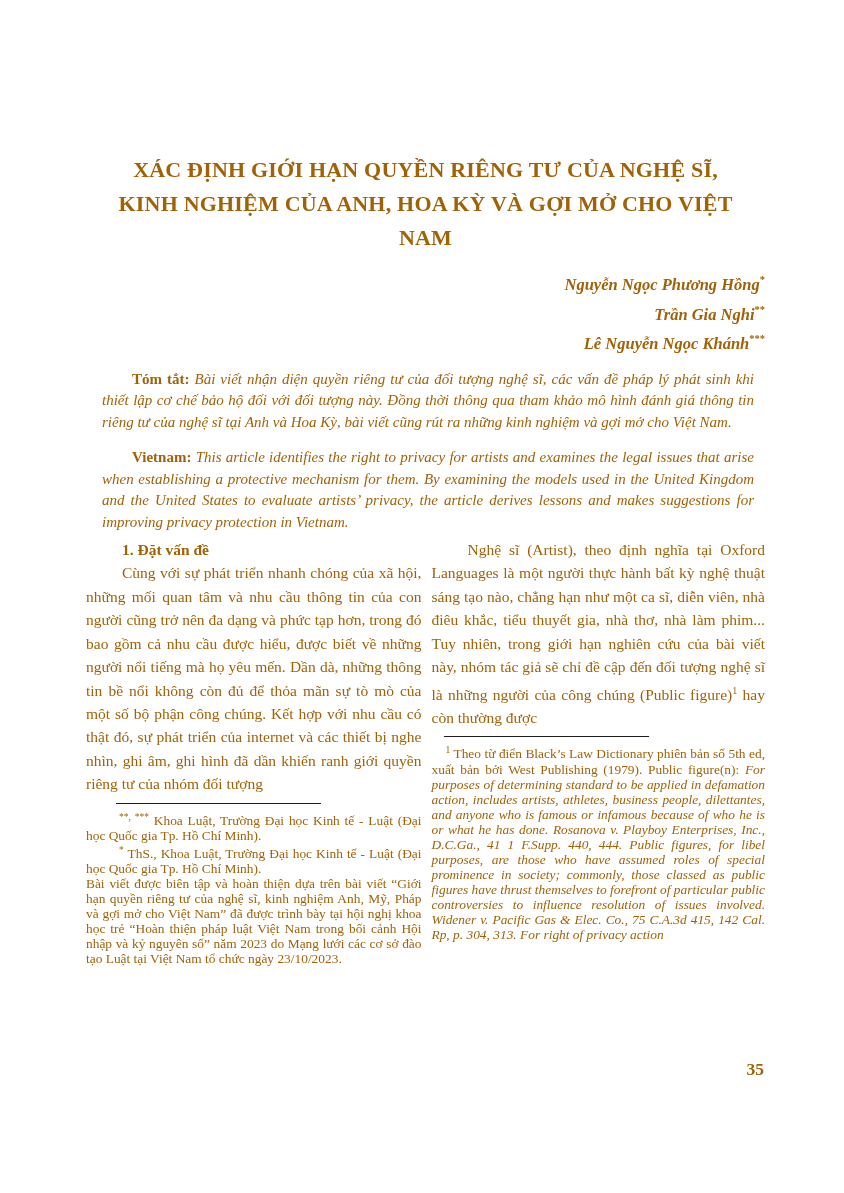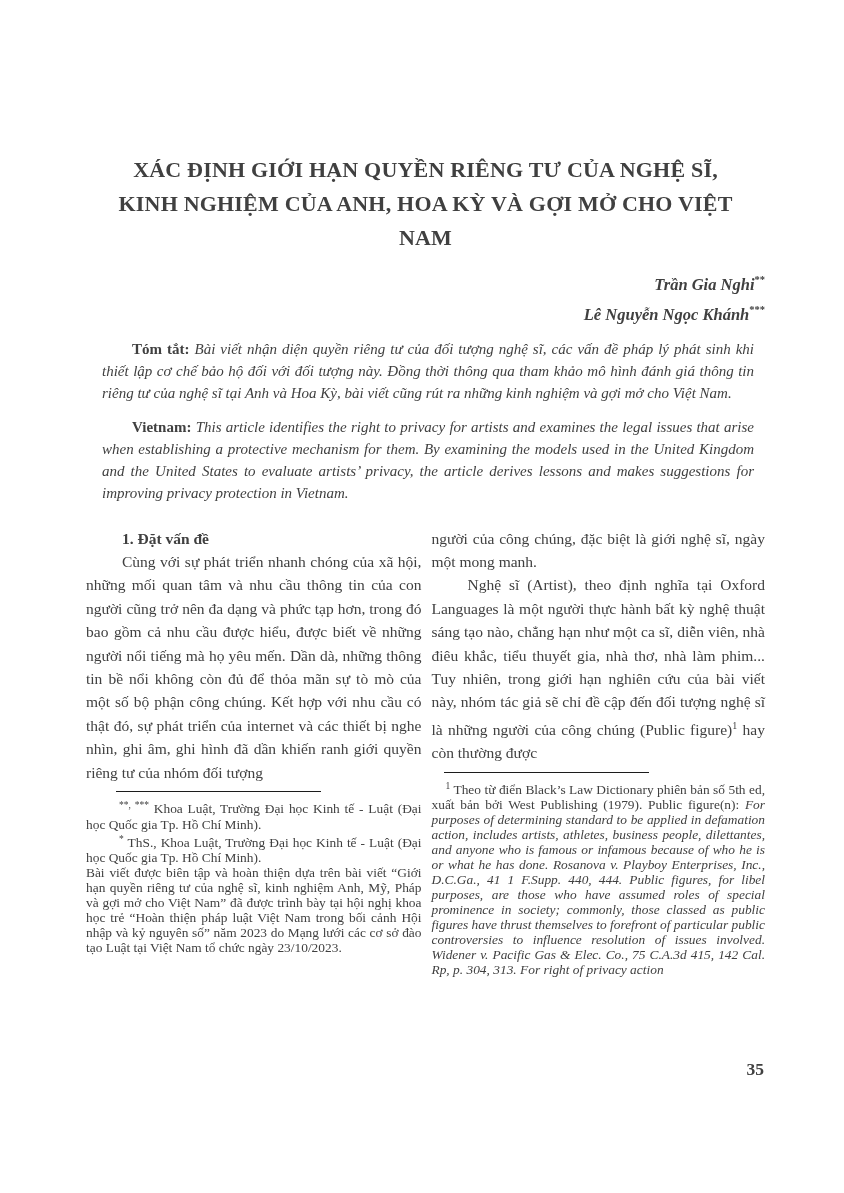--- a/index.html
+++ b/index.html
@@ -1,21 +1,21 @@
 <!DOCTYPE html>
 <html><head>
 <meta charset="utf-8">
 <style>
   html, body { margin: 0; padding: 0; background: #ffffff; }
   .page {
     position: relative;
     width: 844px;
     height: 1193px;
     background: #ffffff;
-    color: #404040;
+    color: #a16207;
     font-family: "Liberation Serif", "DejaVu Serif", serif;
     box-sizing: border-box;
     padding: 153px 79px 0 86px;
     overflow: hidden;
   }
   .title {
     font-size: 22px;
     line-height: 34px;
     font-weight: bold;
     text-align: center;
@@ -34,21 +34,21 @@
   .authors sup { font-size: 10.5px; font-style: normal; }
   .abs {
     margin: 13px 11px 0 16px;
     text-align: justify;
     font-size: 15px;
     line-height: 21.8px;
     text-indent: 30px;
   }
   .abs .abs-label { font-weight: bold; font-style: normal; }
   .abs .abs-text { font-style: italic; }
-  .columns { display: flex; gap: 10px; margin-top: 22px; }
+  .columns { display: flex; gap: 10px; margin-top: 4px; }
   .col { width: 336px; }
   .col.right { width: 334px; }
   .section-heading {
     font-size: 15.5px;
     font-weight: bold;
     line-height: 23.4px;
     margin: 0;
     text-indent: 36px;
   }
   .body-para {
@@ -87,20 +87,21 @@
   }
 </style>
 </head>
 <body>
 
 <div class="page">
 
   <h1 class="title">XÁC ĐỊNH GIỚI HẠN QUYỀN RIÊNG TƯ CỦA NGHỆ SĨ, KINH NGHIỆM CỦA ANH, HOA KỲ VÀ GỢI MỞ CHO VIỆT NAM</h1>
 
   <div class="authors">
+    <div class="author"><span>Nguyễn Ngọc Phương Hồng</span><sup>*</sup></div>
     <div class="author"><span>Trần Gia Nghi</span><sup>**</sup></div>
     <div class="author"><span>Lê Nguyễn Ngọc Khánh</span><sup>***</sup></div>
   </div>
 
   <p class="abs"><span class="abs-label">Tóm tắt:</span>
     <span class="abs-text">Bài viết nhận diện quyền riêng tư của đối tượng nghệ sĩ, các vấn đề pháp lý phát sinh khi thiết lập cơ chế bảo hộ đối với đối tượng này. Đồng thời thông qua tham khảo mô hình đánh giá thông tin riêng tư của nghệ sĩ tại Anh và Hoa Kỳ, bài viết cũng rút ra những kinh nghiệm và gợi mở cho Việt Nam.</span></p>
 
   <p class="abs"><span class="abs-label">Vietnam:</span>
     <span class="abs-text">This article identifies the right to privacy for artists and examines the legal issues that arise when establishing a protective mechanism for them. By examining the models used in the United Kingdom and the United States to evaluate artists’ privacy, the article derives lessons and makes suggestions for improving privacy protection in Vietnam.</span></p>
 
@@ -114,21 +115,20 @@
         <hr class="fnrule">
         <p class="fn fnind"><sup>**, ***</sup>
           <span>Khoa Luật, Trường Đại học Kinh tế - Luật (Đại học Quốc gia Tp. Hồ Chí Minh).</span></p>
         <p class="fn fnind"><sup>*</sup>
           <span>ThS., Khoa Luật, Trường Đại học Kinh tế - Luật (Đại học Quốc gia Tp. Hồ Chí Minh).</span></p>
         <p class="fn"><span>Bài viết được biên tập và hoàn thiện dựa trên bài viết “Giới hạn quyền riêng tư của nghệ sĩ, kinh nghiệm Anh, Mỹ, Pháp và gợi mở cho Việt Nam” đã được trình bày tại hội nghị khoa học trẻ “Hoàn thiện pháp luật Việt Nam trong bối cảnh Hội nhập và kỷ nguyên số” năm 2023 do Mạng lưới các cơ sở đào tạo Luật tại Việt Nam tổ chức ngày 23/10/2023.</span></p>
       </div>
     </div>
 
     <div class="col right">
-      <p class="body-para">người của công chúng, đặc biệt là giới nghệ sĩ, ngày một mong manh.</p>
       <p class="body-para indent"><span>Nghệ sĩ (Artist), theo định nghĩa tại Oxford Languages là một người thực hành bất kỳ nghệ thuật sáng tạo nào, chẳng hạn như một ca sĩ, diễn viên, nhà điêu khắc, tiểu thuyết gia, nhà thơ, nhà làm phim... Tuy nhiên, trong giới hạn nghiên cứu của bài viết này, nhóm tác giả sẽ chỉ đề cập đến đối tượng nghệ sĩ là những người của công chúng (Public figure)</span><sup class="ref">1</sup><span> hay còn thường được</span></p>
 
       <div class="fnblock">
         <hr class="fnrule r">
         <p class="fn fnind-r"><sup>1</sup>
           <span>Theo từ điển Black’s Law Dictionary phiên bản số 5th ed, xuất bản bởi West Publishing (1979). Public figure(n): </span><span class="quote">For purposes of determining standard to be applied in defamation action, includes artists, athletes, business people, dilettantes, and anyone who is famous or infamous because of who he is or what he has done. Rosanova v. Playboy Enterprises, Inc., D.C.Ga., 41 1 F.Supp. 440, 444. Public figures, for libel purposes, are those who have assumed roles of special prominence in society; commonly, those classed as public figures have thrust themselves to forefront of particular public controversies to influence resolution of issues involved. Widener v. Pacific Gas &amp; Elec. Co., 75 C.A.3d 415, 142 Cal. Rp, p. 304, 313. For right of privacy action</span></p>
       </div>
     </div>
 
   </div>

